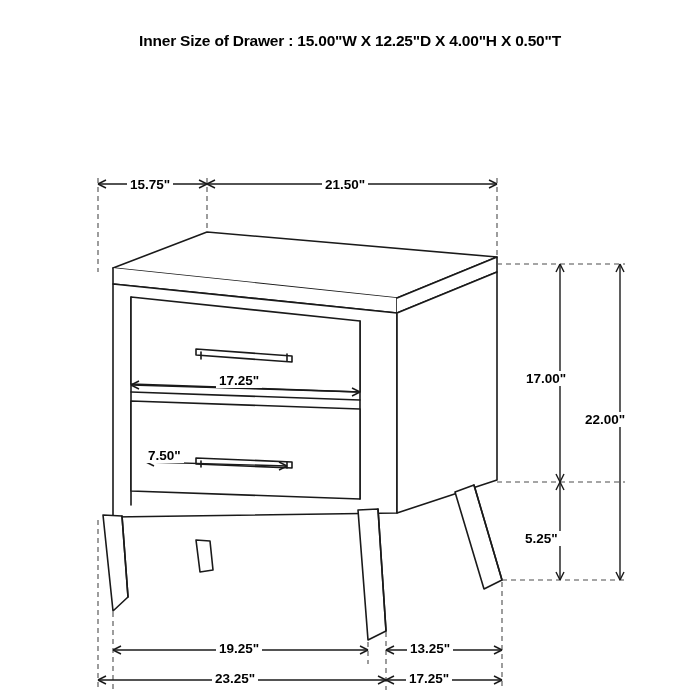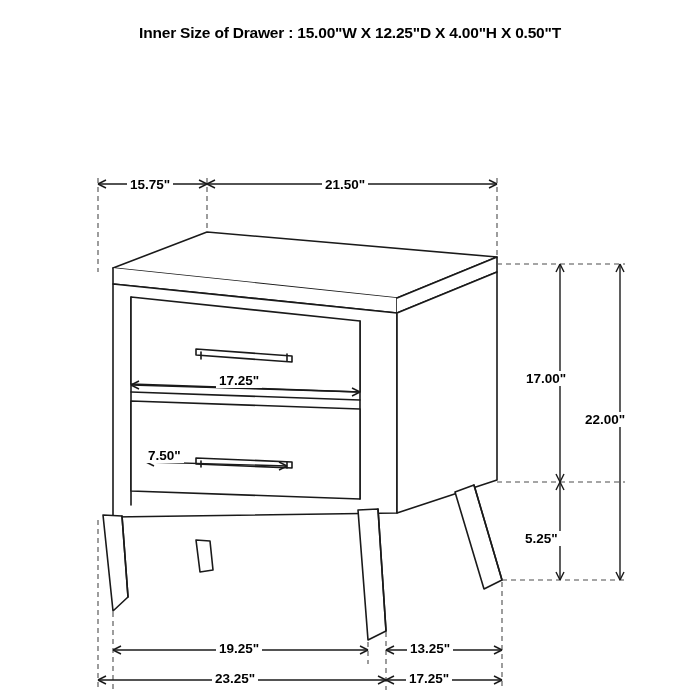--- a/index.html
+++ b/index.html
@@ -15,21 +15,21 @@
     position: relative;
     overflow: hidden;
   }
   #page {
     position: relative;
     width: 700px;
     height: 700px;
   }
   #title {
     position: absolute;
-    top: 24px;
+    top: 32px;
     left: 0;
     width: 700px;
     text-align: center;
     font-size: 15.5px;
     font-weight: bold;
     letter-spacing: -0.2px;
     white-space: nowrap;
   }
   #svg-wrap {
     position: absolute;

